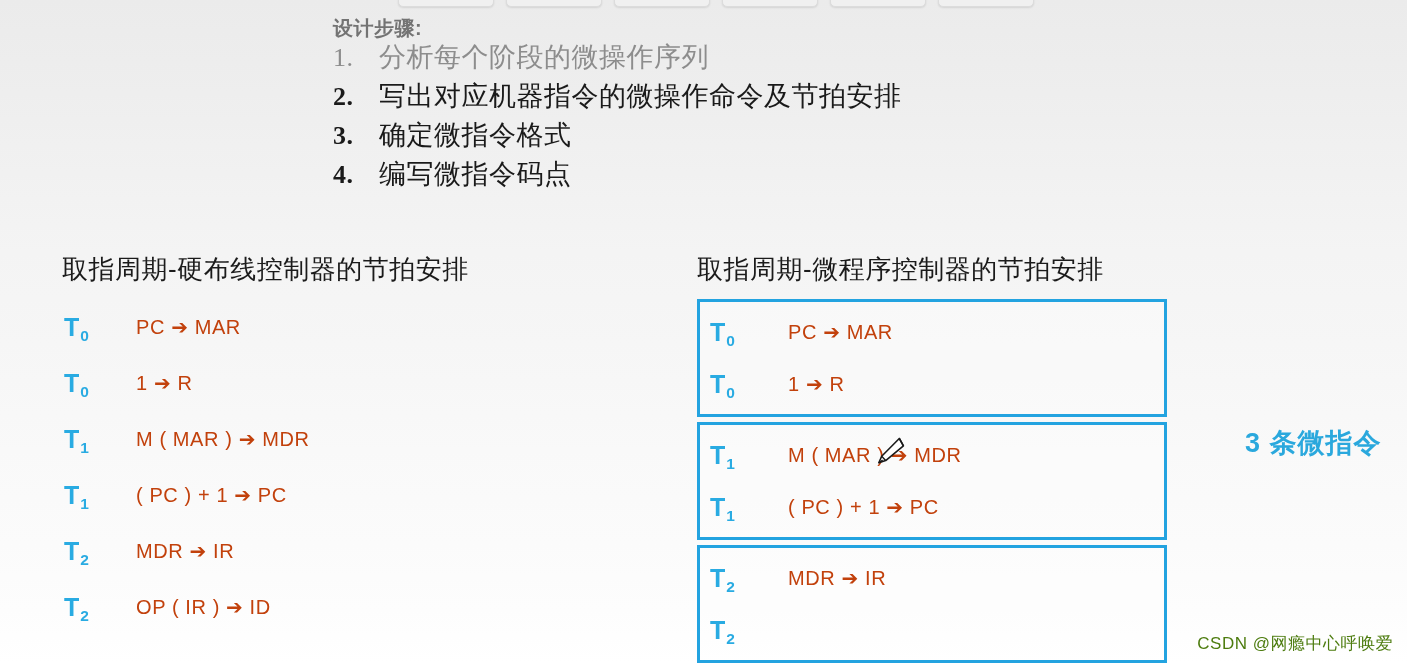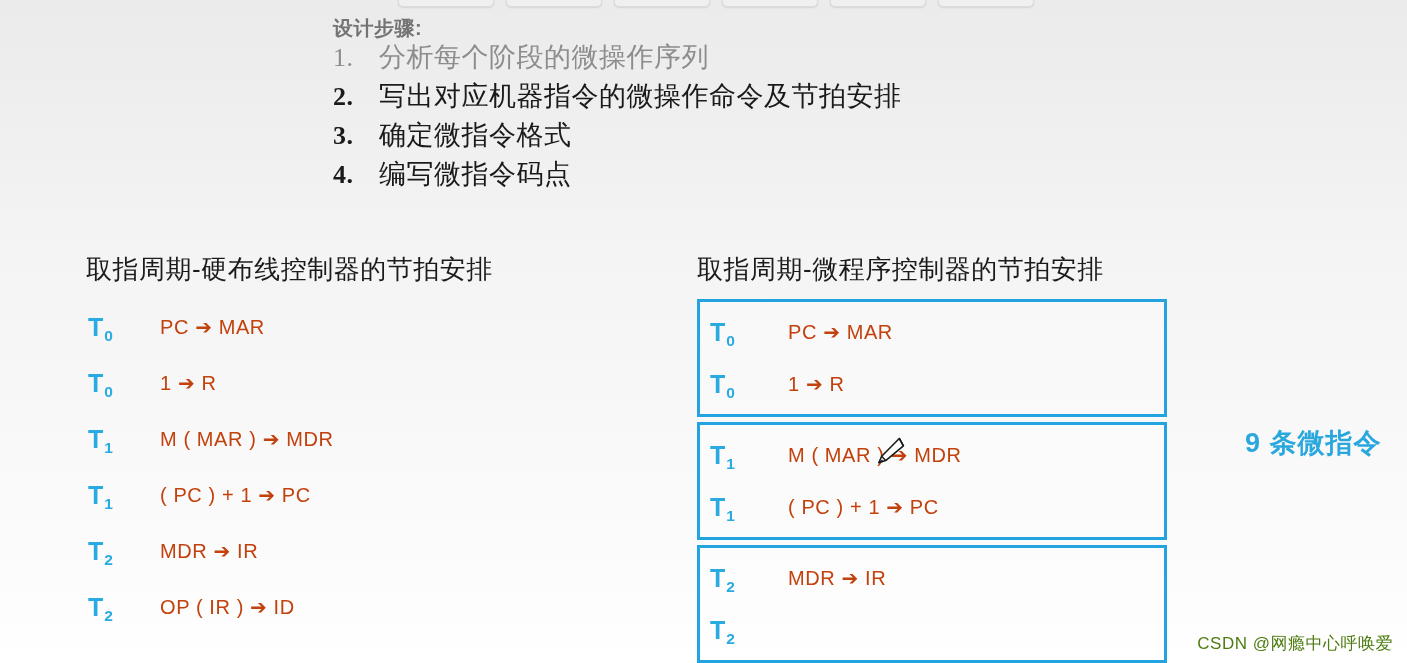--- a/index.html
+++ b/index.html
@@ -91,21 +91,20 @@
   }
   .step-row.dim .step-num { font-weight: normal; }
   .step-text { white-space: nowrap; }
 
   
   #left-column {
     position: absolute;
     left: 62px;
     top: 252px;
     width: 610px;
-    margin-left: 24px;
   }
   #right-column {
     position: absolute;
     left: 697px;
     top: 252px;
     width: 470px;
   }
   .col-heading {
     font-size: 26px;
     color: #1b1b1b;
@@ -282,21 +281,21 @@
       <div class="op-row">
         <span class="t-label"><span>T</span><sub>2</sub></span>
         <span class="op-text">MDR ➔ IR</span>
       </div>
       <div class="op-row">
         <span class="t-label"><span>T</span><sub>2</sub></span>
       </div>
     </div>
   </div>
 
-  <div id="annotation-3-micro">9 条微指令</div>
+  <div id="annotation-3-micro">3 条微指令</div>
 
   <svg id="pen-cursor" viewBox="0 0 30 36" xmlns="http://www.w3.org/2000/svg">
     <g transform="rotate(16 15 18)">
       <path d="M18 2 L24 8 L11 27 L5 31 L6 24 Z" fill="#ffffff" stroke="#1a1a1a" stroke-width="1.6" stroke-linejoin="round"></path>
       <path d="M18 2 L24 8" stroke="#1a1a1a" stroke-width="1.6"></path>
       <path d="M6 24 L11 27" stroke="#1a1a1a" stroke-width="1.4"></path>
       <path d="M5 31 L8 27.5" stroke="#1a1a1a" stroke-width="1.4"></path>
     </g>
   </svg>
 

